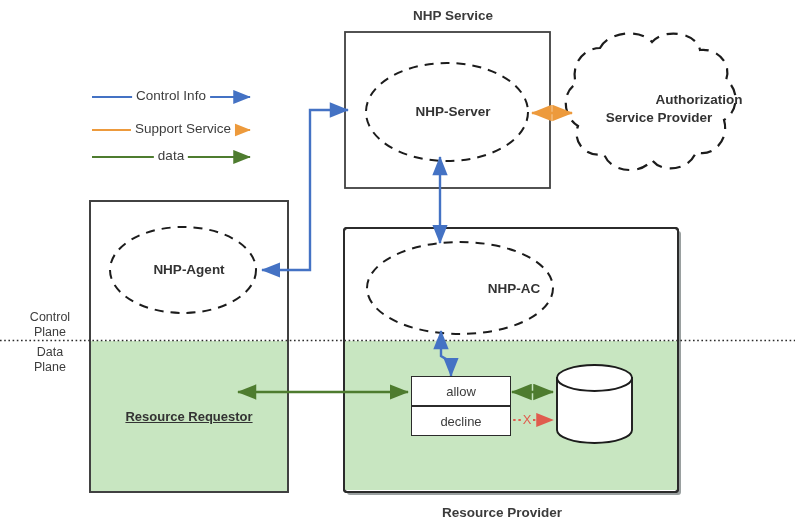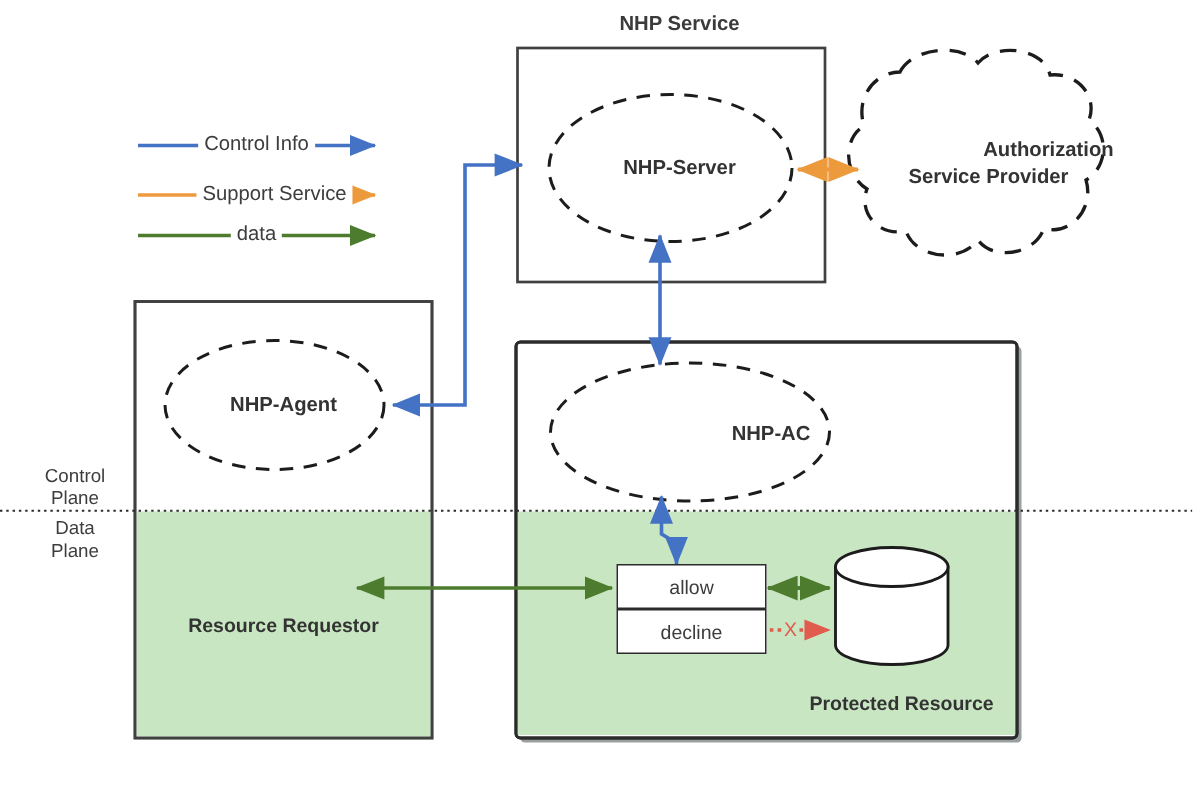--- a/index.html
+++ b/index.html
@@ -186,27 +186,27 @@
 
   <div class="txt ellipse-label center" style="left:183px; top:262px;">NHP-Agent</div>
 
   <div class="txt ellipse-label center" style="left:460px; top:281px;margin-left:48px;">NHP-AC</div>
 
   <div class="txt plane-label center" style="left:44px; top:310px;">Control</div>
   <div class="txt plane-label center" style="left:44px; top:325px;">Plane</div>
   <div class="txt plane-label center" style="left:44px; top:345px;">Data</div>
   <div class="txt plane-label center" style="left:44px; top:360px;">Plane</div>
 
-  <div class="txt node-label center" style="left:183px; top:410px;">Resource Requestor</div>
-
-  <div class="txt node-label center" style="left:595px; top:462px;">Protected Resource</div>
+  <div class="txt node-label center" style="left:183px; top:410px;text-decoration:underline;">Resource Requestor</div>
+
 
   <div class="decision-cell" style="left:411px; top:406px; width:100px; height:30px;">
     <span>decline</span>
   </div>
   <div class="decision-cell" style="left:411px; top:376px; width:100px; height:30px;">
     <span>allow</span>
   </div>
 
   <div class="x-mark center" style="left:527px; top:412px;">X</div>
 
+  <div class="txt title-top center" style="left:496px; top:505px;">Resource Provider</div>
 
 </div>
 
 </body></html>

